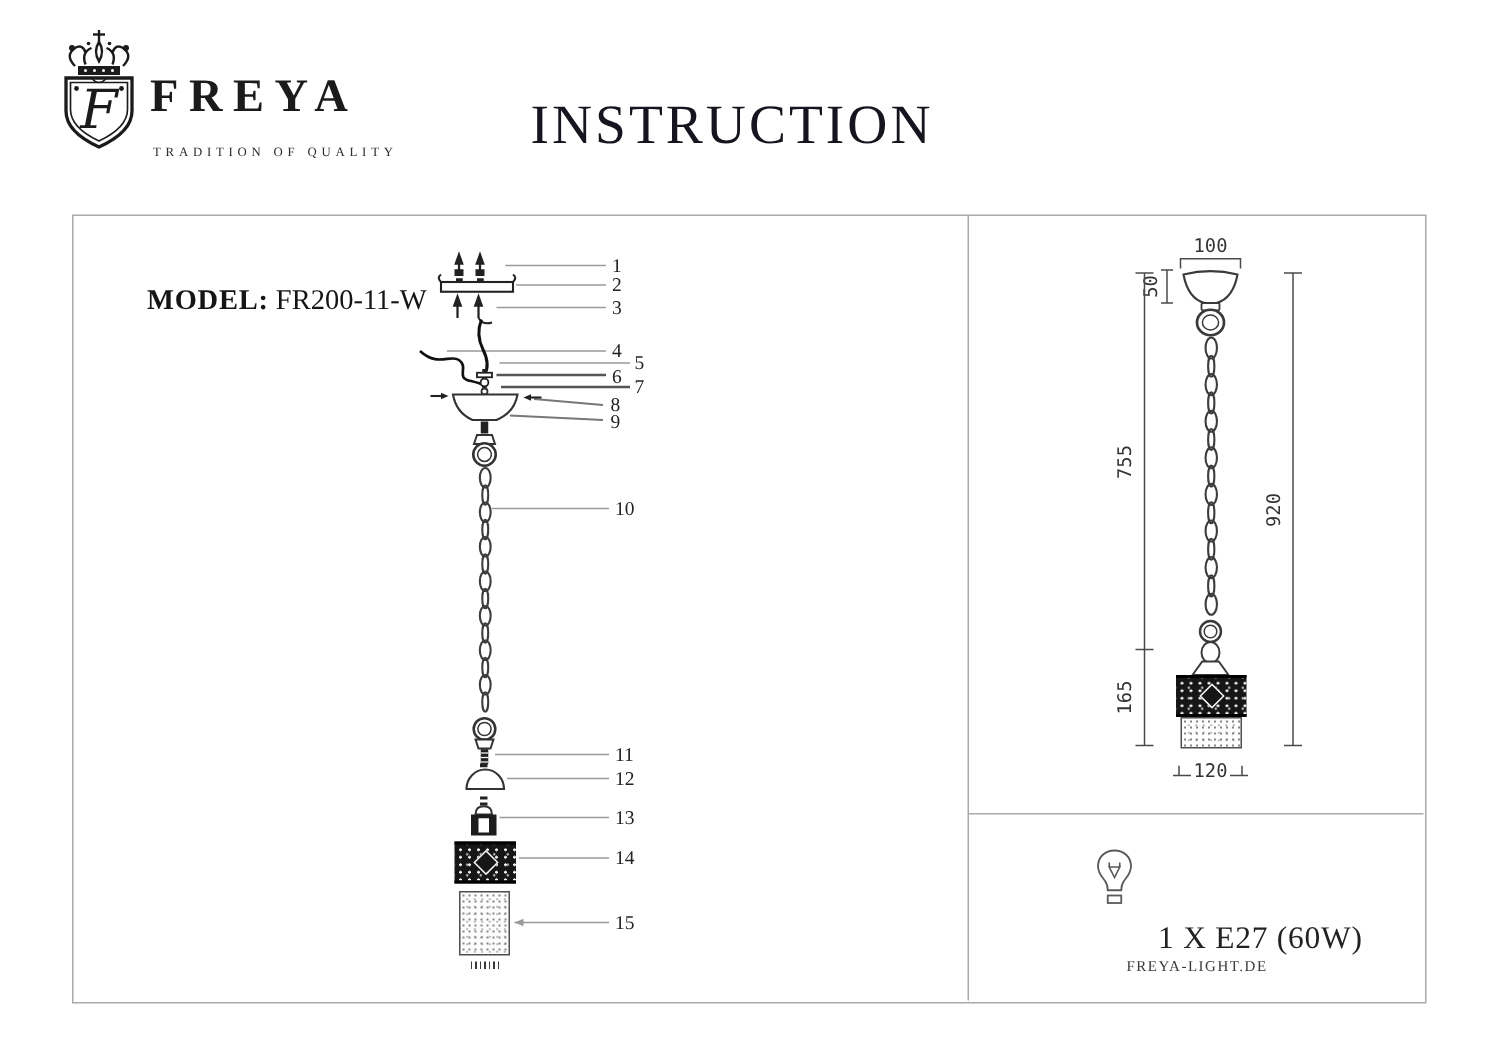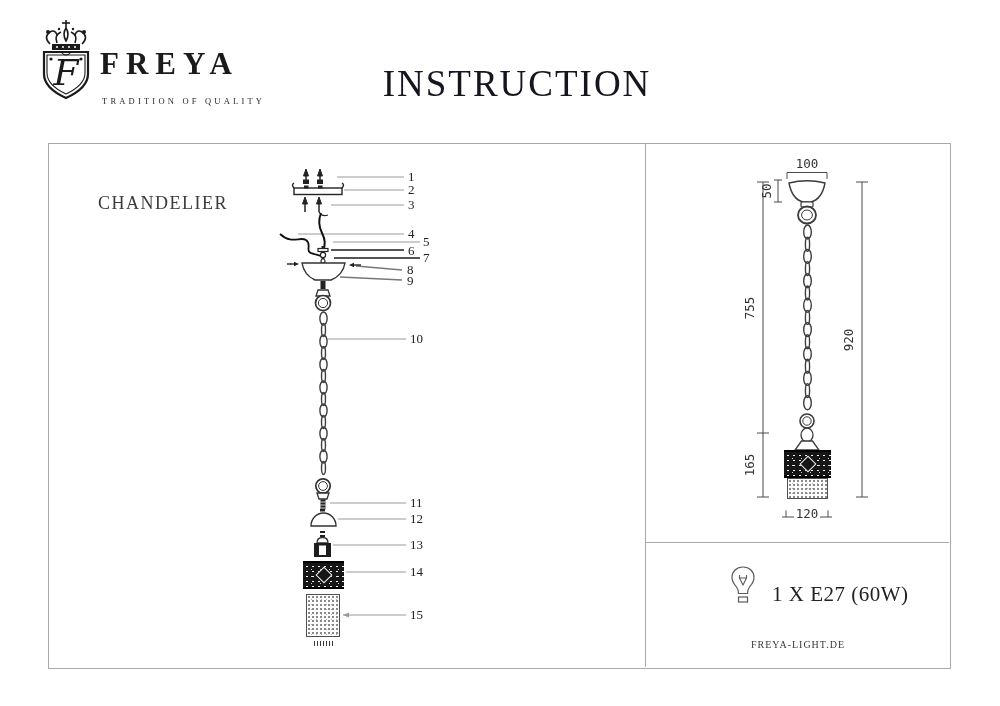--- a/index.html
+++ b/index.html
@@ -83,28 +83,31 @@
   <path d="M 9 39 L 47 39 L 47 57 Q 47 69 28 78 Q 9 69 9 57 Z" fill="none" stroke="#1b1b1b" stroke-width="1.1"></path>
   <path d="M 23 36 Q 28 42 33 36" fill="none" stroke="#1b1b1b" stroke-width="1.1"></path>
   <circle cx="13" cy="43" r="1.6" fill="#1b1b1b"></circle>
   <circle cx="43" cy="43" r="1.6" fill="#1b1b1b"></circle>
   <text class="monogram" x="28" y="69" text-anchor="middle">F</text>
 </svg>
 
 <div class="abs brand-name" style="left:100px;top:46px;">FREYA</div>
 <div class="abs brand-tagline" style="left:102px;top:77px;">TRADITION OF QUALITY</div>
 
-<div class="abs page-title" style="left:317px;top:62px;width:400px;">INSTRUCTION</div>
+<div class="abs page-title" style="left:288px;top:62px;width:400px;">INSTRUCTION</div>
 
 <div class="abs main-box"></div>
 <div class="abs v-divider"></div>
 <div class="abs h-divider"></div>
 
 <div class="abs" style="left:98px;top:190px;">
-  <div class="product-type">CHANDELIER</div>
+  <div class="model-line">
+    <b>MODEL:</b>
+    <span>FR200-11-W</span>
+  </div>
 </div>
 
 <svg class="abs" style="left:230px;top:150px;" width="220" height="510" viewBox="230 150 220 510">
 
   <g stroke="#9a9a9a" stroke-width="1">
     <line x1="337" y1="177" x2="404" y2="177"></line>
     <line x1="344" y1="190" x2="404" y2="190"></line>
     <line x1="331" y1="205" x2="404" y2="205"></line>
     <line x1="298" y1="234" x2="404" y2="234"></line>
     <line x1="333" y1="242" x2="420" y2="242"></line>
@@ -310,14 +313,14 @@
 <div class="abs ornate" style="left:784px;top:450px;width:47px;height:28px;"></div>
 <div class="abs speckle" style="left:787px;top:478px;width:41px;height:21px;"></div>
 
 <svg class="abs" style="left:730px;top:566px;" width="26" height="52" viewBox="0 0 26 52">
   <path d="M 13 1 C 6.5 1 2 5.5 2 11.5 C 2 16 4.5 18.5 6.5 21 C 8 23 8.5 25 8.5 27.5 L 17.5 27.5 C 17.5 25 18 23 19.5 21 C 21.5 18.5 24 16 24 11.5 C 24 5.5 19.5 1 13 1 Z" fill="none" stroke="#5a5a5a" stroke-width="1.2"></path>
   <path d="M 13 19 L 9.5 12 L 16.5 12 Z" fill="none" stroke="#5a5a5a" stroke-width="1.1"></path>
   <line x1="9.5" y1="12" x2="9.5" y2="9" stroke="#5a5a5a" stroke-width="1.1"></line>
   <line x1="16.5" y1="12" x2="16.5" y2="9" stroke="#5a5a5a" stroke-width="1.1"></line>
   <rect x="8.5" y="31" width="9" height="5" fill="none" stroke="#5a5a5a" stroke-width="1.2"></rect>
 </svg>
-<div class="abs bulb-spec" style="left:772px;top:582px;">1 X E27 (60W)</div>
+<div class="abs bulb-spec" style="left:772px;top:613px;">1 X E27 (60W)</div>
 <div class="abs website" style="left:733px;top:639px;width:130px;">FREYA-LIGHT.DE</div>
 
 </body></html>

